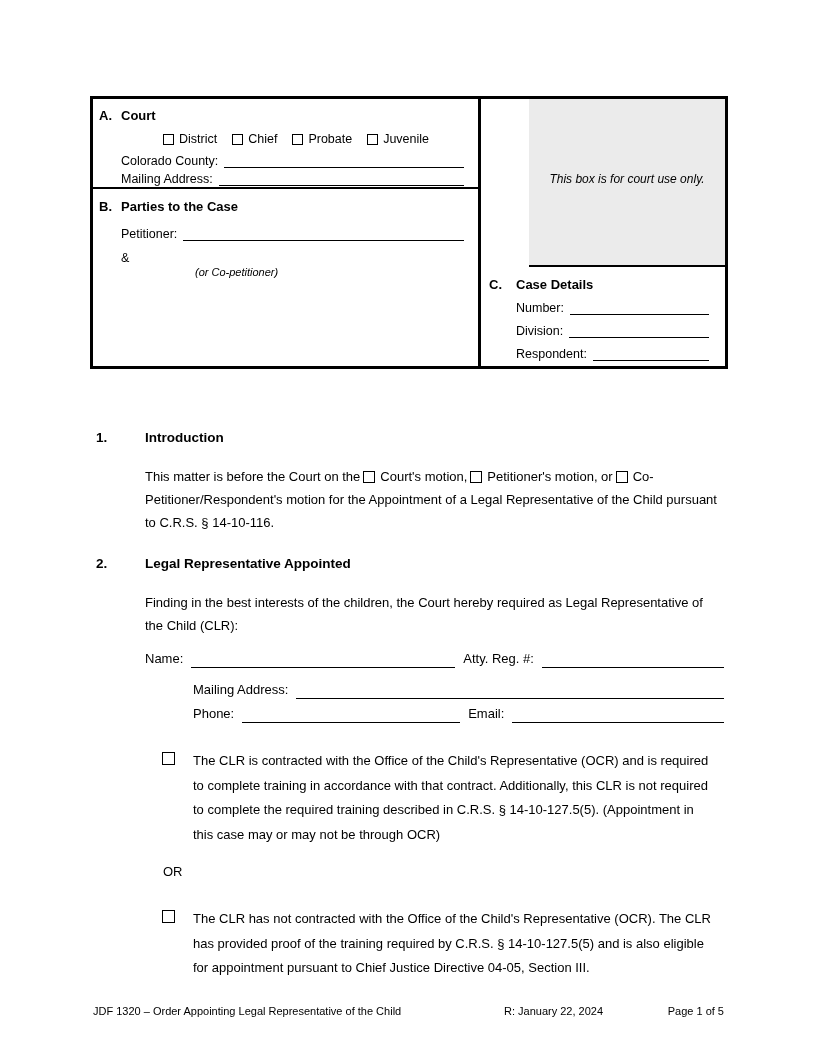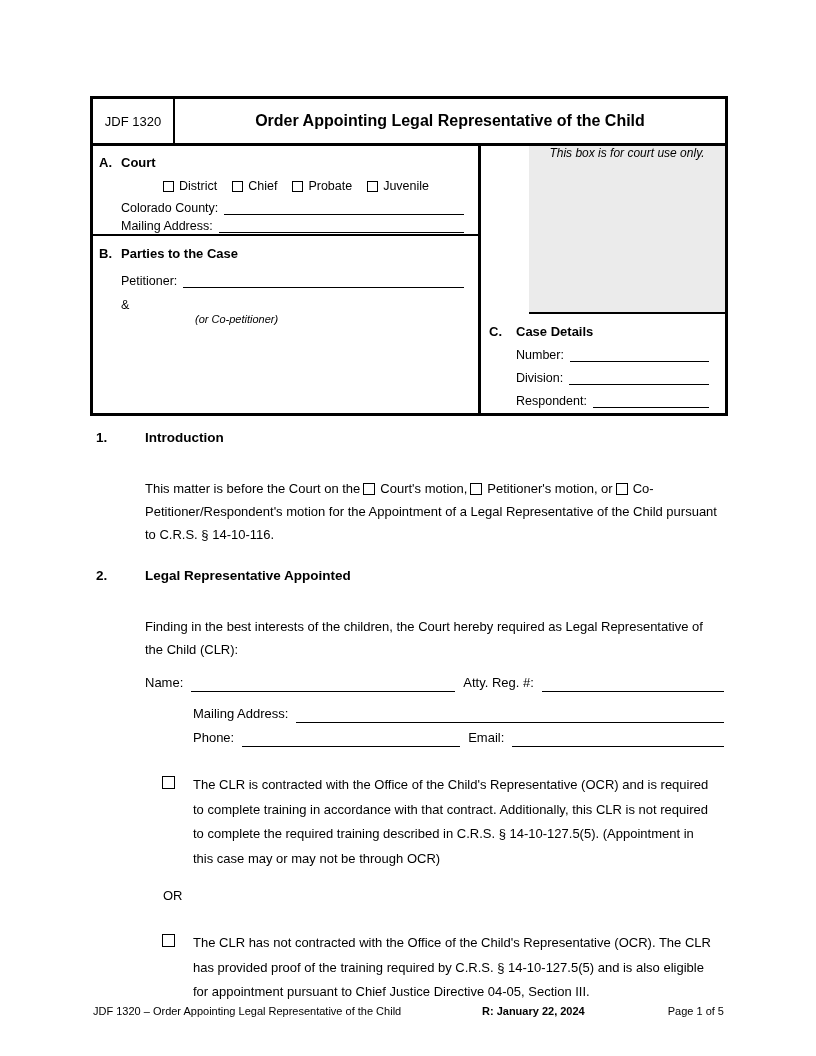--- a/index.html
+++ b/index.html
@@ -47,33 +47,33 @@
   .field-row { display:flex; align-items:flex-end; margin:7px 0 0 22px; font-size:12.5px; }
   .field-row .lbl { white-space:nowrap; padding-right:6px; }
   .fill { flex:1; border-bottom:1px solid #000; height:15px; min-width:20px; }
 
   .box-b .field-row { margin-top:12px; }
   .amp { margin:10px 0 0 22px; font-size:12.5px; }
   .resp-note { margin-left:96px; font-size:11px; font-style:italic; margin-top:1px; }
 
   .court-use {
     height:168px; background:#ebebeb; border-bottom:2px solid #000;
-    display:flex; align-items:flex-start; justify-content:center;
+    display:flex; align-items:center; justify-content:center;
     font-style:italic; font-size:12px; padding-bottom:7px;margin-left:48px;
   }
   .box-c { flex:1; padding:10px 16px 0 8px; }
   .box-c .field-row { margin:8px 0 0 27px; }
   .box-c .sec-head .num { width:27px; }
 
   
   .main { position:absolute; left:96px; top:430px; width:628px; font-size:13px; }
   .sec-title { display:flex; font-weight:bold; font-size:13.5px; }
   .sec-title .snum { width:49px; }
   .para { margin-left:49px; line-height:23px; }
-  .p1 { margin-top:32px; }
+  .p1 { margin-top:20px; }
   .sec2-title { margin-top:22px; }
 
   .inline-cb {
     display:inline-block; width:12px; height:12px;
     border:1.5px solid #000; background:#fff;
     vertical-align:-2px; margin:0 5px 0 3px;
   }
 
   .name-row, .addr-row, .pe-row { display:flex; align-items:flex-end; line-height:18px; }
   .name-row { margin:13px 0 0 49px; }
@@ -91,33 +91,29 @@
   .opt-row .opt-cb {
     flex:0 0 auto; width:13px; height:13px;
     border:1.5px solid #000; margin:3px 18px 0 0;
   }
   .opt-text { width:519px; line-height:24.5px; }
   .or-label { margin:16px 0 0 67px; line-height:18px; }
 
   
   .footer { position:absolute; top:1005px; left:0; width:816px; font-size:11px; }
   .footer .f-left { position:absolute; left:93px; top:0; }
-  .footer .f-center { position:absolute; left:482px; top:0;font-weight:bold; }
+  .footer .f-center { position:absolute; left:504px; top:0; }
   .footer .f-right { position:absolute; right:92px; top:0; }
 </style>
 </head>
 <body>
 
 <div class="page">
 
   <div class="form-table">
-    <div class="header-row">
-      <div class="jdf-cell">JDF 1320</div>
-      <div class="title-cell">Order Appointing Legal Representative of the Child</div>
-    </div>
     <div class="body-row">
 
       <div class="left-col">
 
         <div class="box-a">
           <div class="sec-head">
             <span class="num">A.</span>
             <span>Court</span>
           </div>
           <div class="cb-row">

